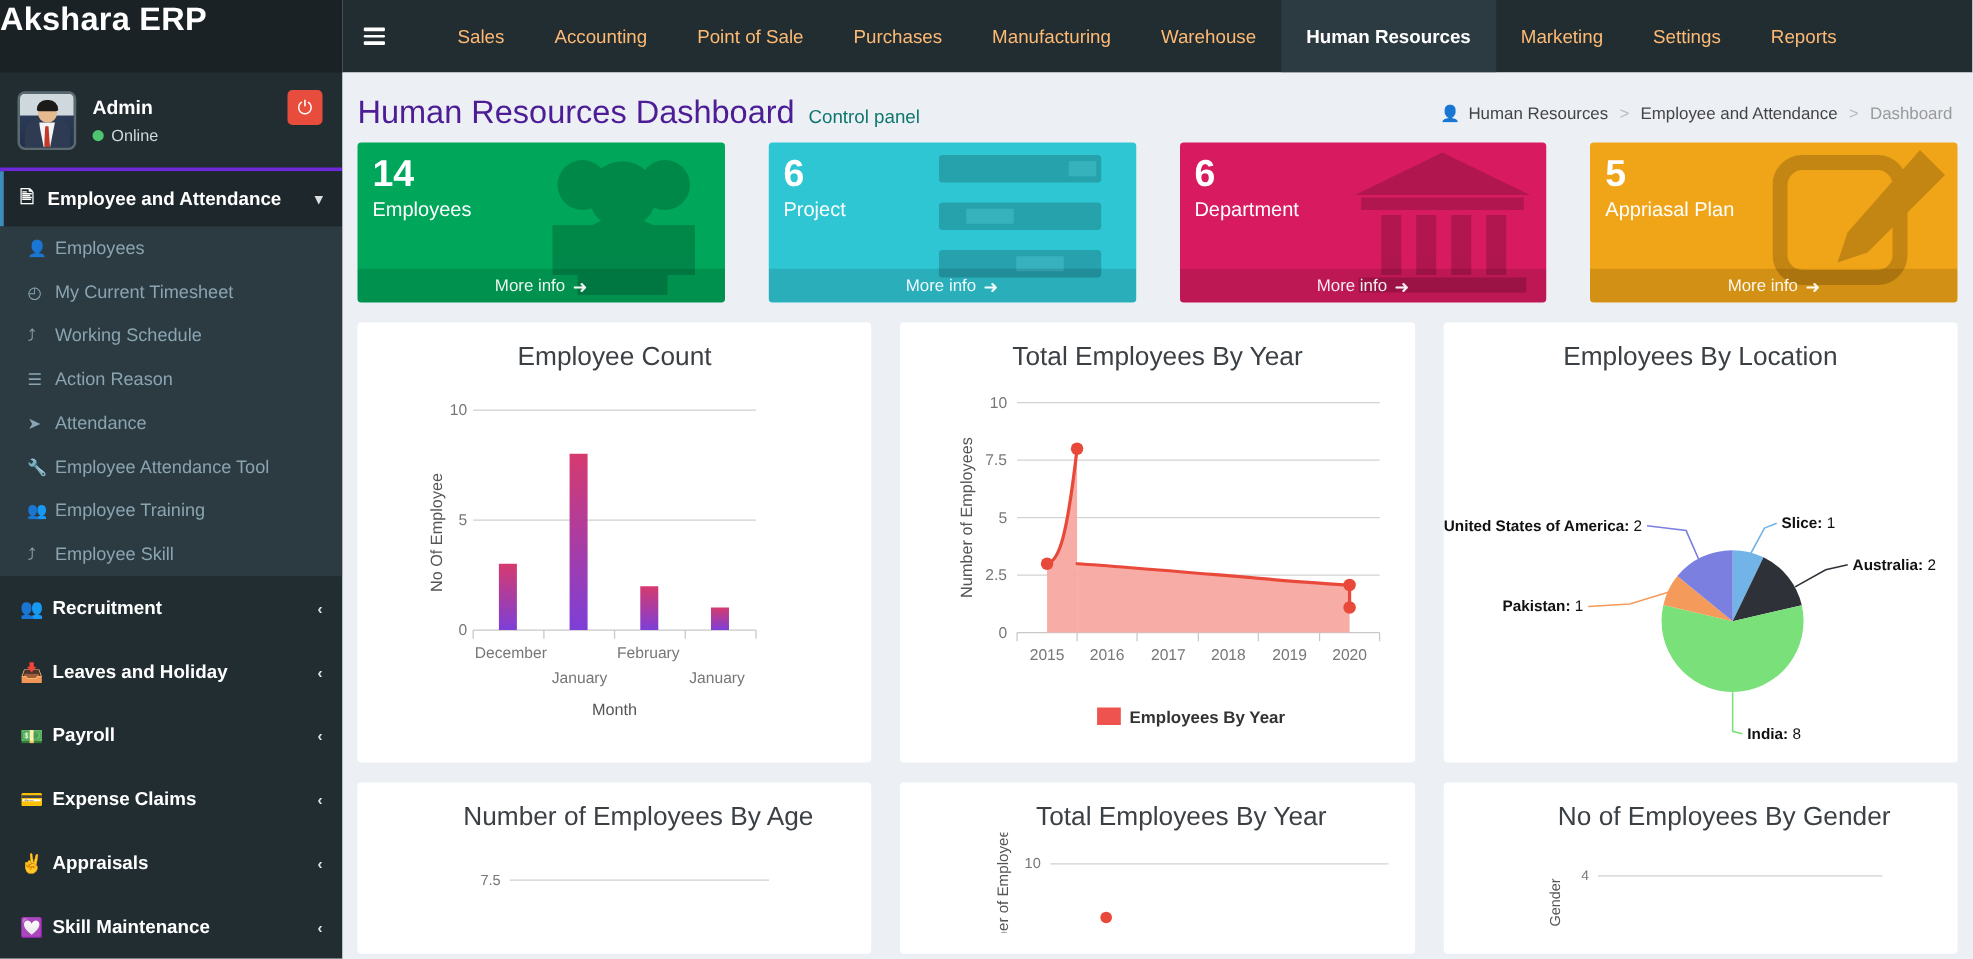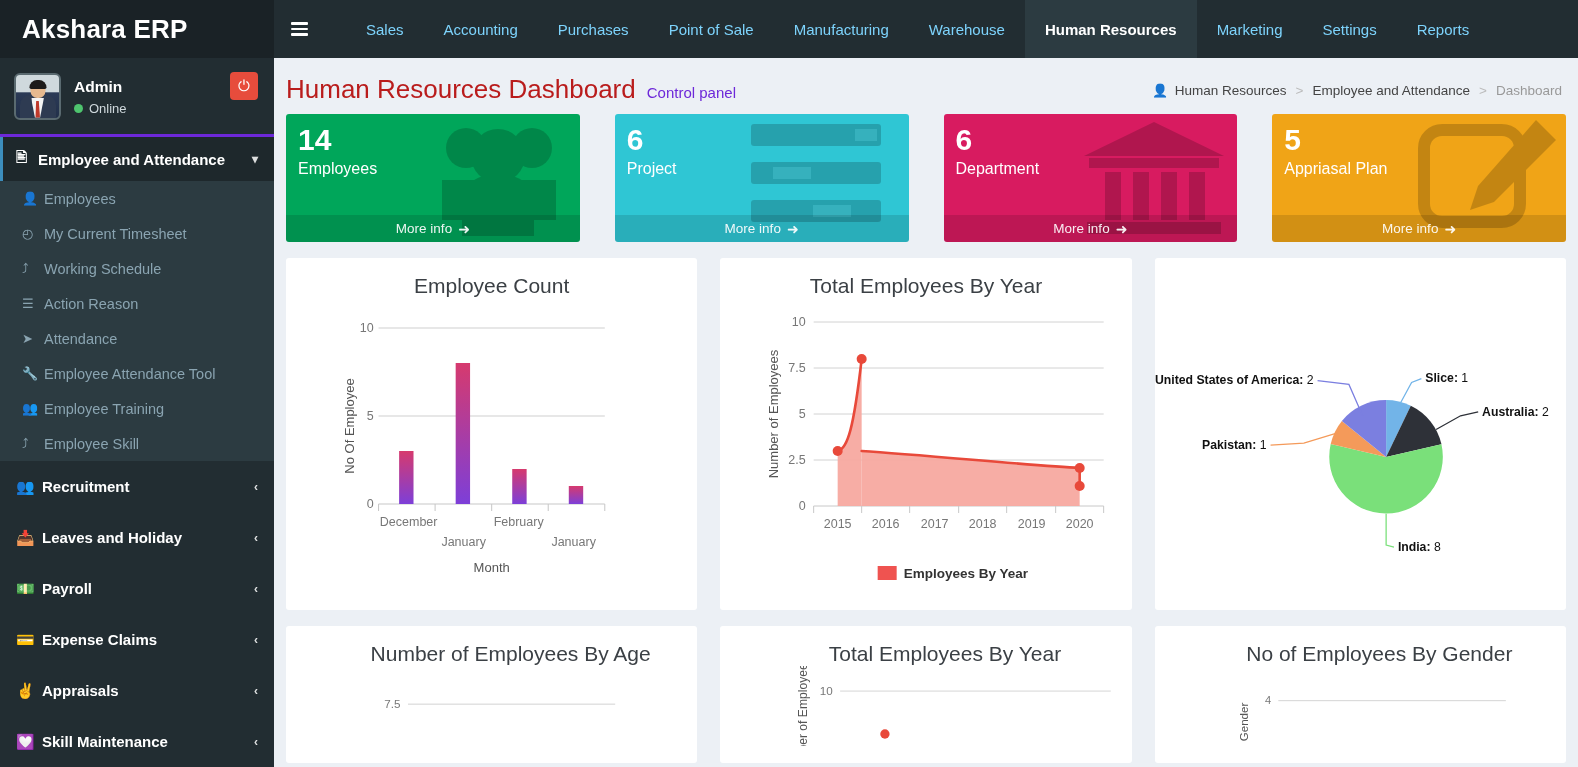--- a/index.html
+++ b/index.html
@@ -16,22 +16,21 @@
   
   .sidebar {
     position: absolute; left: 0; top: 0;
     width: 274px; height: 767px;
     background: #222d32;
     overflow: hidden;
   }
   .brand {
     height: 58px;
     background: #1a2226;
-    display: flex; align-items: center;
-    padding-left: 22px;
+    display: flex; 
   }
   .brand-text {
     color: #ffffff;
     font-size: 26px;
     font-weight: bold;
     letter-spacing: .2px;
   }
   .userpanel {
     height: 79px;
     display: flex; align-items: center;
@@ -120,37 +119,37 @@
   }
   .burger {
     width: 50px; display: flex; align-items: center; justify-content: center;
     color: #fff; cursor: pointer;
   }
   .burger .bars { width: 17px; }
   .burger .bars i { display: block; height: 2.6px; background: #fff; margin: 3px 0; border-radius: 1px; }
   .navlinks { display: flex; align-items: stretch; margin-left: 22px; }
   .navlink {
     display: flex; align-items: center; padding: 0 20px;
-    color: #7dd3fc; font-size: 15px; cursor: pointer; white-space: nowrap;
+    color: #fdba74; font-size: 15px; cursor: pointer; white-space: nowrap;
   }
   .navlink.active { background: #2c3b41; color: #ffffff; font-weight: bold; }
 
   
   .content {
     position: absolute; left: 274px; top: 58px;
     width: 1304px; height: 709px;
     background: #ecf0f5;
     overflow: hidden;
   }
   .page-head {
     display: flex; align-items: baseline;
     padding: 16px 0 0 12px; position: relative; height: 56px;
   }
-  .page-title { font-size: 26px; color: #b91c1c; font-weight: normal; }
-  .page-sub { font-size: 15px; color: #6d28d9; margin-left: 11px; }
+  .page-title { font-size: 26px; color: #4c1d95; font-weight: normal; }
+  .page-sub { font-size: 15px; color: #0f766e; margin-left: 11px; }
   .breadcrumb {
     position: absolute; right: 16px; top: 25px;
     display: flex; align-items: center; font-size: 13.5px; color: #444;
   }
   .breadcrumb .bc-ic { color: #444; margin-right: 6px; font-size: 13px; }
   .breadcrumb .sep { color: #bbb; margin: 0 9px; }
   .breadcrumb .bc-last { color: #999; }
   .breadcrumb .bc-link { color: #3c8dbc; cursor: pointer; }
   .breadcrumb .bc-link.dark { color: #444; }
 
@@ -309,22 +308,22 @@
     <div class="burger">
       <span class="bars">
           <i></i>
           <i></i>
           <i></i>
         </span>
     </div>
     <div class="navlinks">
       <div class="navlink">Sales</div>
       <div class="navlink">Accounting</div>
+      <div class="navlink">Point of Sale</div>
       <div class="navlink">Purchases</div>
-      <div class="navlink">Point of Sale</div>
       <div class="navlink">Manufacturing</div>
       <div class="navlink">Warehouse</div>
       <div class="navlink active">Human Resources</div>
       <div class="navlink">Marketing</div>
       <div class="navlink">Settings</div>
       <div class="navlink">Reports</div>
     </div>
   </nav>
 
   <main class="content">
@@ -506,20 +505,21 @@
             <text class="tick" x="306" y="230" text-anchor="middle">2019</text>
             <text class="tick" x="354" y="230" text-anchor="middle">2020</text>
 
             <rect x="152" y="268" width="19" height="14" fill="#ef5350"></rect>
             <text class="legtext" x="178" y="280">Employees By Year</text>
           </svg>
         </div>
       </div>
 
       <div class="chart-box">
+        <div class="chart-title">Employees By Location</div>
         <div class="chart-area">
           <svg width="100%" height="296" viewBox="0 0 420 296">
 
             <path d="M236 200 L236 142 A58 58 0 0 1 261.2 147.8 Z" fill="#72b4e8"></path>
 
             <path d="M236 200 L261.2 147.8 A58 58 0 0 1 292.5 187.1 Z" fill="#2e3138"></path>
 
             <path d="M236 200 L292.5 187.1 A58 58 0 1 1 179.4 186.8 Z" fill="#7ae07a"></path>
 
             <path d="M236 200 L179.4 186.8 A58 58 0 0 1 190.8 163.2 Z" fill="#f49a5a"></path>

